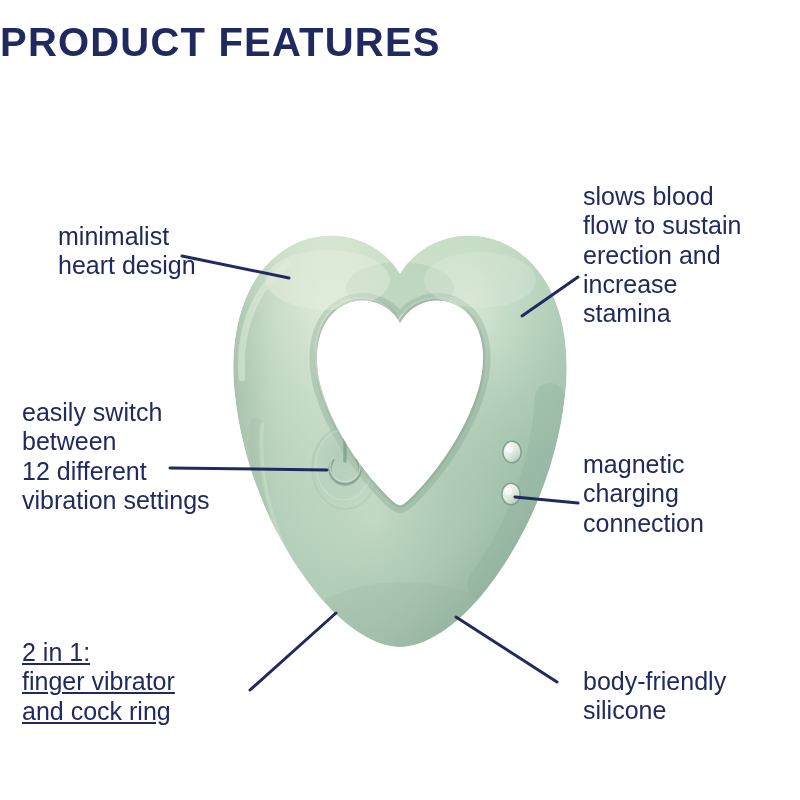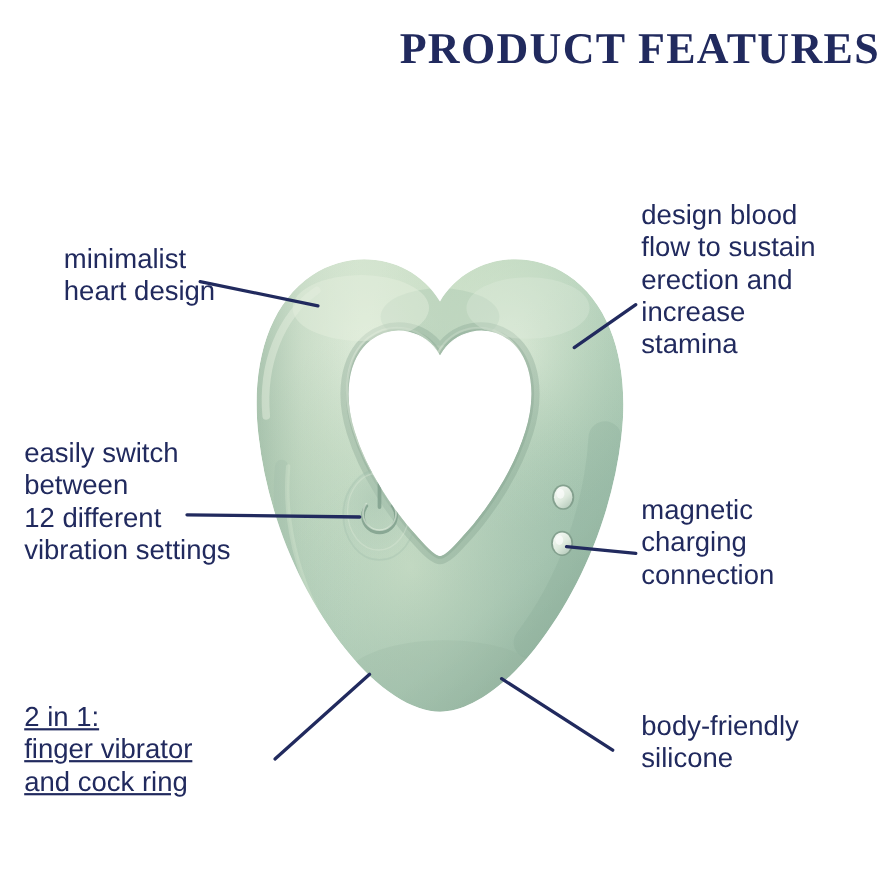--- a/index.html
+++ b/index.html
@@ -18,47 +18,47 @@
     background: #ffffff;
     overflow: hidden;
   }
 
   
   .title {
     position: absolute;
     left: 0;
     top: 20px;
     width: 800px;
-    text-align: right;
+    text-align: left;
     font-size: 40px;
     font-weight: bold;
     letter-spacing: 1.2px;
     color: #212a5e;
-    font-family: Liberation Serif, serif;
+    font-family: Liberation Sans, sans-serif;
   }
 
   
   .callout {
     position: absolute;
     color: #212a5e;
     font-size: 25px;
     line-height: 1.17;
     font-weight: 500;
     font-family: "Liberation Sans", sans-serif;
     white-space: pre-line;
   }
   .callout.left  { text-align: left; }
   .callout.right { text-align: left; }
 
   #callout-heart-design   { left: 22px;  top: 222px; width: 215px; margin-left: 36px; }
   #callout-blood-flow     { left: 583px; top: 182px; width: 210px; }
   #callout-vibration      { left: 22px;  top: 398px; width: 250px; }
   #callout-charging       { left: 583px; top: 450px; width: 210px; }
   #callout-two-in-one     { left: 22px;  top: 638px; width: 255px; text-decoration: underline; }
-  #callout-silicone       { left: 583px; top: 646px; width: 212px; }
+  #callout-silicone       { left: 583px; top: 667px; width: 212px; }
 
   
   #leaders {
     position: absolute;
     left: 0; top: 0;
     width: 800px; height: 800px;
     pointer-events: none;
   }
 
   
@@ -236,21 +236,21 @@
     <line x1="522" y1="316" x2="578" y2="277" stroke="#212a5e" stroke-width="3" stroke-linecap="round"></line>
     <line x1="170" y1="468" x2="327" y2="470" stroke="#212a5e" stroke-width="3" stroke-linecap="round"></line>
     <line x1="515" y1="497" x2="578" y2="503" stroke="#212a5e" stroke-width="3" stroke-linecap="round"></line>
     <line x1="250" y1="690" x2="336" y2="613" stroke="#212a5e" stroke-width="3" stroke-linecap="round"></line>
     <line x1="456" y1="617" x2="557" y2="682" stroke="#212a5e" stroke-width="3" stroke-linecap="round"></line>
   </svg>
 
   <div class="callout left" id="callout-heart-design">minimalist
 heart design</div>
 
-  <div class="callout right" id="callout-blood-flow">design blood
+  <div class="callout right" id="callout-blood-flow">slows blood
 flow to sustain
 erection and
 increase
 stamina</div>
 
   <div class="callout left" id="callout-vibration">easily switch
 between
 12 different
 vibration settings</div>
 

